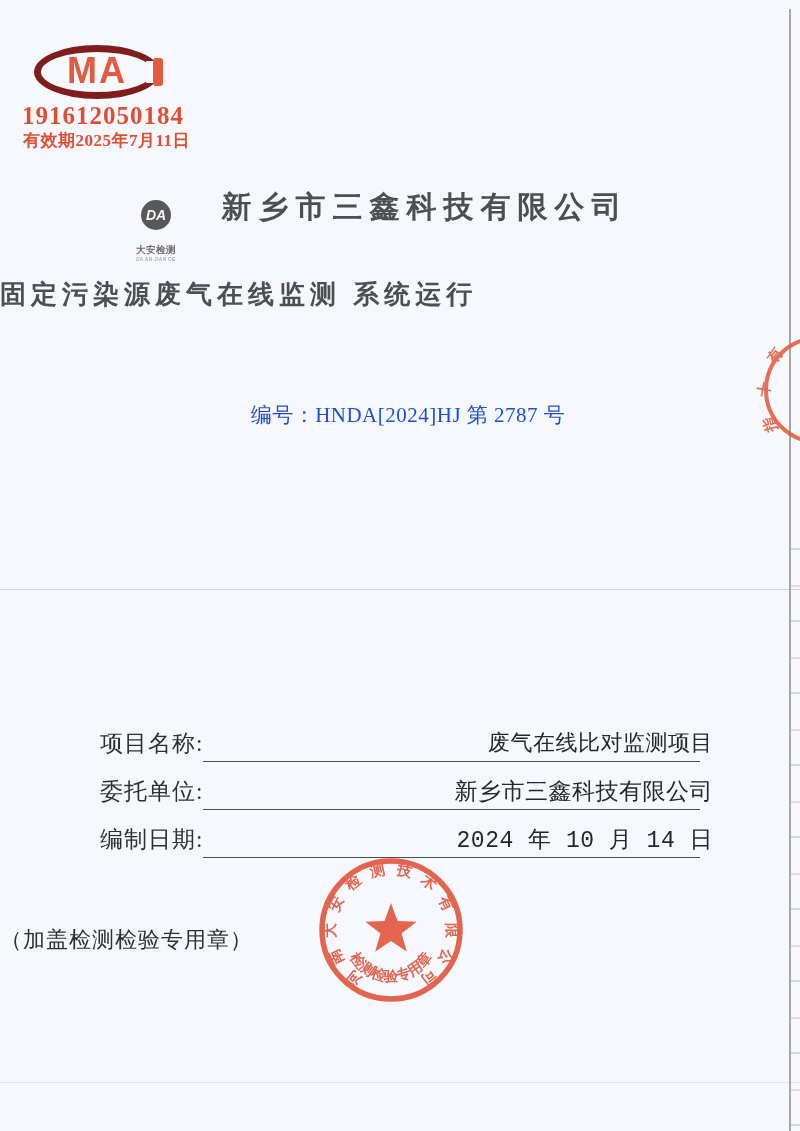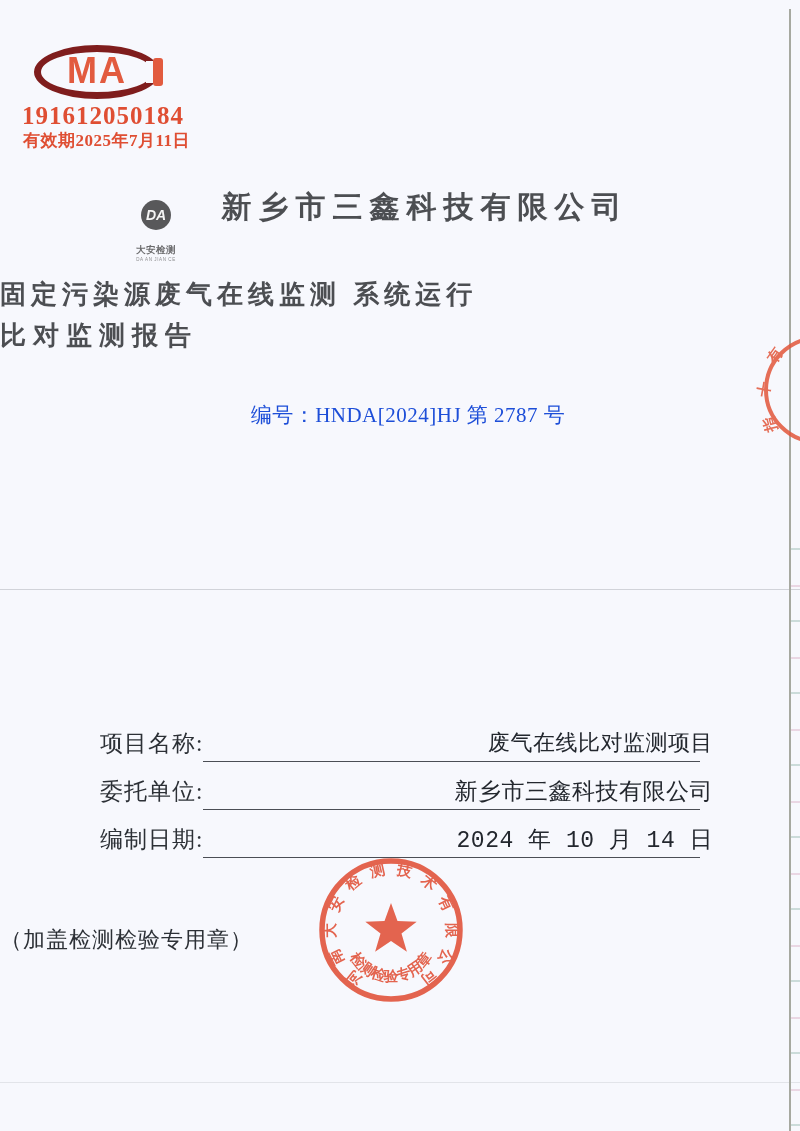--- a/index.html
+++ b/index.html
@@ -104,21 +104,20 @@
   </div>
 
   <div class="logo">
     <div class="logo-circle">DA</div>
     <div class="logo-name">大安检测</div>
     <div class="logo-sub">DA AN JIAN CE</div>
   </div>
   <div class="company">新乡市三鑫科技有限公司</div>
 
   <div class="title1">固定污染源废气在线监测 系统运行</div>
-  <div class="title2">比对监测报告</div>
 
   <div class="report-no">编号：HNDA[2024]HJ 第 2787 号</div>
 
   <div class="crease1"></div>
   <div class="crease2"></div>
   <div class="edge-vline"></div>
   <div class="edge-ruling"></div>
 
   <div class="field-row" style="top:727px">
     <div class="field-label">项目名称:</div>

